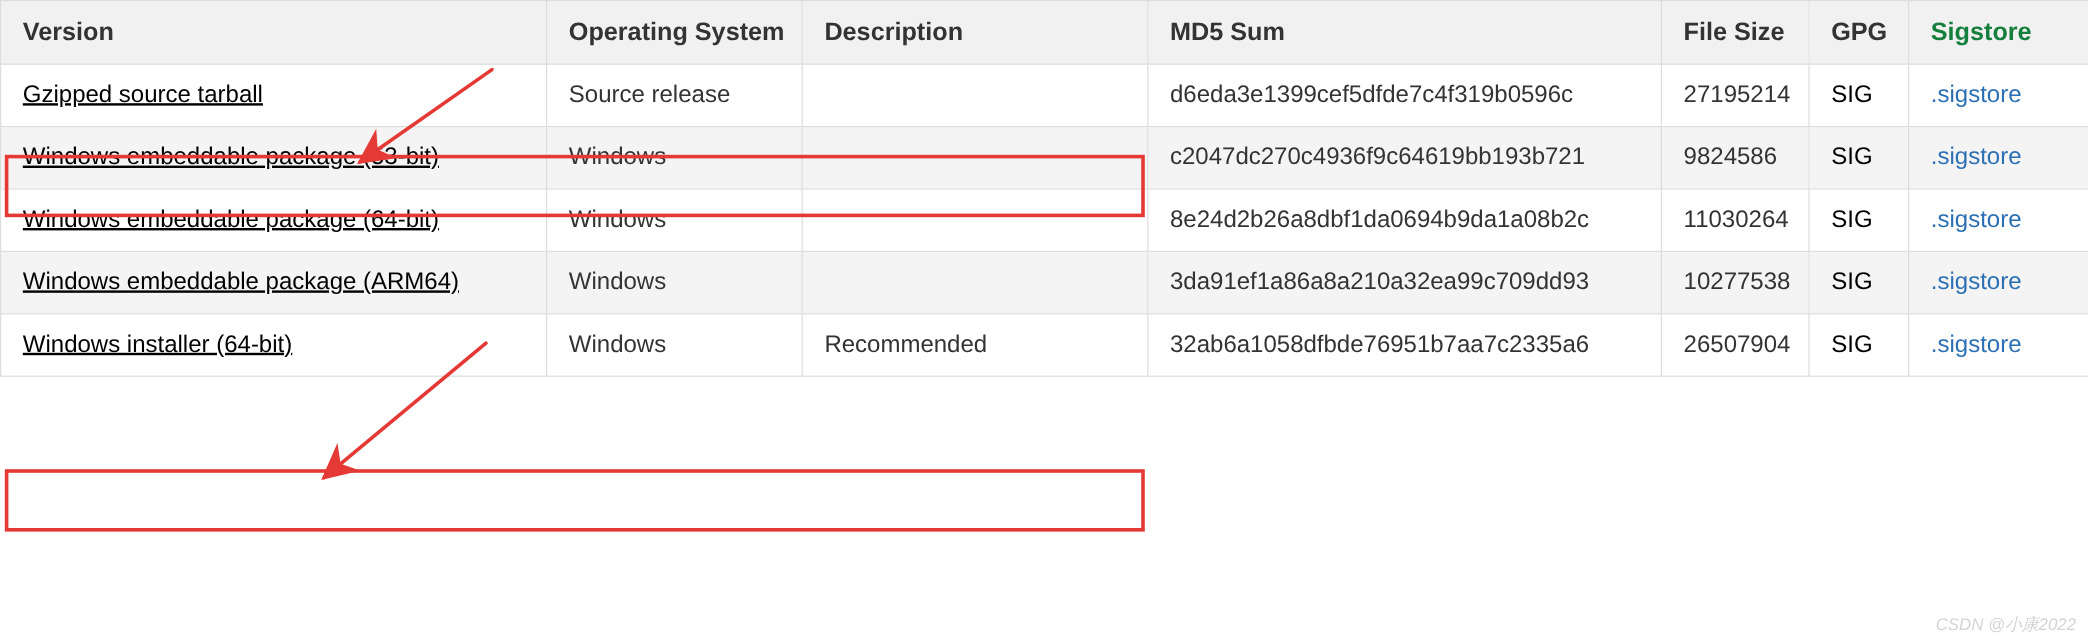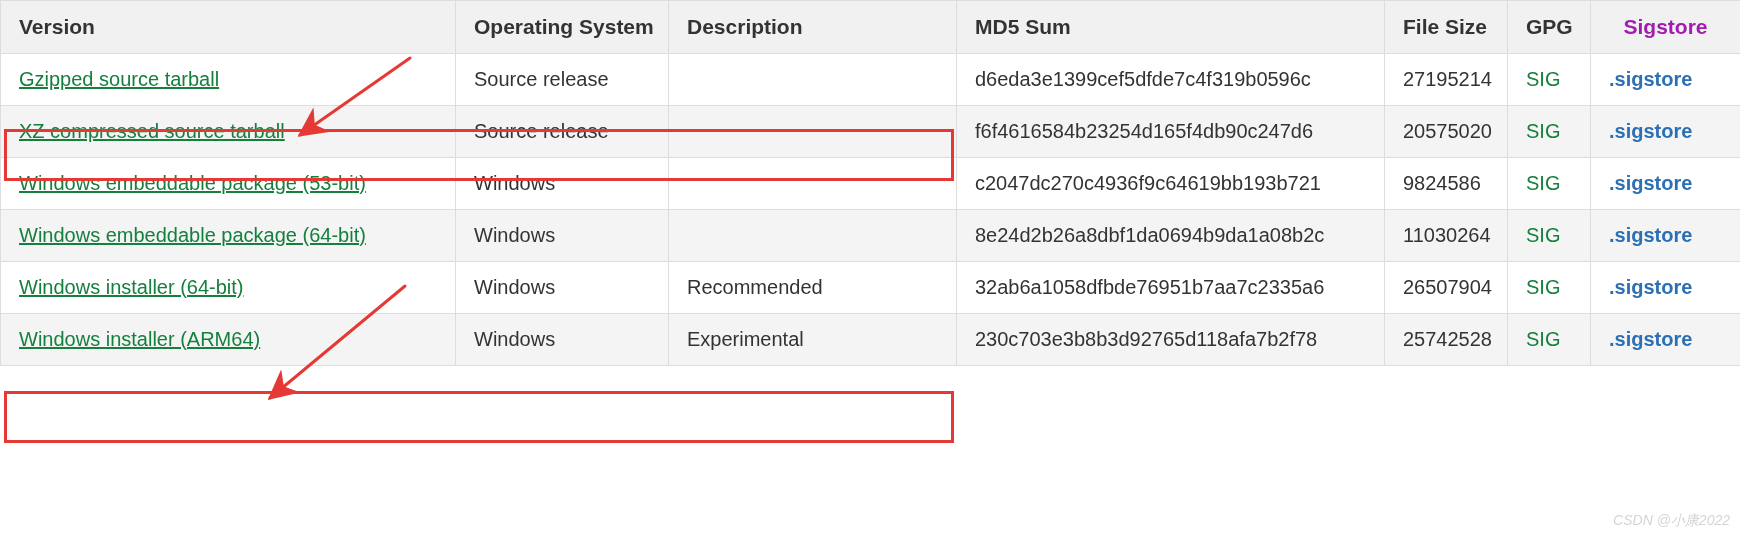--- a/index.html
+++ b/index.html
@@ -32,30 +32,30 @@
     vertical-align: middle;
     white-space: nowrap;
     overflow: hidden;
   }
   th {
     background: #f1f1f1;
     font-weight: 700;
     color: #333;
     font-size: 21px;
   }
-  th.sig-head { color: #a21caf; font-weight:700;text-align:center; }
+  th.sig-head { color: #15803d; font-weight:700; }
   tbody tr:nth-child(odd)  td { background: #ffffff; }
   tbody tr:nth-child(even) td { background: #f4f4f4; }
   a.link {
-    color: #15803d;
+    color: #000000;
     text-decoration: underline;
     cursor: pointer;
   }
   td.gpg a.link { text-decoration: none; font-weight:400; }
-  td.sig { color:#444;font-weight:bold; }
+  td.sig { color:#444; }
 
   
   .hl {
     position: absolute;
     border: 3px solid #e53935;
     pointer-events: none;
     z-index: 5;
   }
 
   
@@ -105,61 +105,52 @@
       <tr>
         <td><a class="link">Gzipped source tarball</a></td>
         <td>Source release</td>
         <td></td>
         <td>d6eda3e1399cef5dfde7c4f319b0596c</td>
         <td>27195214</td>
         <td class="gpg"><a class="link">SIG</a></td>
         <td class="sig"><a class="link" style="text-decoration: none; color: rgb(43, 111, 180);">.sigstore</a></td>
       </tr>
       <tr>
-        <td><a class="link">XZ compressed source tarball</a></td>
-        <td>Source release</td>
-        <td></td>
-        <td>f6f4616584b23254d165f4db90c247d6</td>
-        <td>20575020</td>
-        <td class="gpg"><a class="link">SIG</a></td>
-        <td class="sig"><a class="link" style="text-decoration: none; color: rgb(43, 111, 180);">.sigstore</a></td>
-      </tr>
-      <tr>
         <td><a class="link">Windows embeddable package (53-bit)</a></td>
         <td>Windows</td>
         <td></td>
         <td>c2047dc270c4936f9c64619bb193b721</td>
         <td>9824586</td>
         <td class="gpg"><a class="link">SIG</a></td>
         <td class="sig"><a class="link" style="text-decoration: none; color: rgb(43, 111, 180);">.sigstore</a></td>
       </tr>
       <tr>
         <td><a class="link">Windows embeddable package (64-bit)</a></td>
         <td>Windows</td>
         <td></td>
         <td>8e24d2b26a8dbf1da0694b9da1a08b2c</td>
         <td>11030264</td>
         <td class="gpg"><a class="link">SIG</a></td>
         <td class="sig"><a class="link" style="text-decoration: none; color: rgb(43, 111, 180);">.sigstore</a></td>
       </tr>
       <tr>
+        <td><a class="link">Windows embeddable package (ARM64)</a></td>
+        <td>Windows</td>
+        <td></td>
+        <td>3da91ef1a86a8a210a32ea99c709dd93</td>
+        <td>10277538</td>
+        <td class="gpg"><a class="link">SIG</a></td>
+        <td class="sig"><a class="link" style="text-decoration: none; color: rgb(43, 111, 180);">.sigstore</a></td>
+      </tr>
+      <tr>
         <td><a class="link">Windows installer (64-bit)</a></td>
         <td>Windows</td>
         <td>Recommended</td>
         <td>32ab6a1058dfbde76951b7aa7c2335a6</td>
         <td>26507904</td>
-        <td class="gpg"><a class="link">SIG</a></td>
-        <td class="sig"><a class="link" style="text-decoration: none; color: rgb(43, 111, 180);">.sigstore</a></td>
-      </tr>
-      <tr>
-        <td><a class="link">Windows installer (ARM64)</a></td>
-        <td>Windows</td>
-        <td>Experimental</td>
-        <td>230c703e3b8b3d92765d118afa7b2f78</td>
-        <td>25742528</td>
         <td class="gpg"><a class="link">SIG</a></td>
         <td class="sig"><a class="link" style="text-decoration: none; color: rgb(43, 111, 180);">.sigstore</a></td>
       </tr>
     </tbody>
 </table>
 
 <div id="hl-layer">
     <div class="hl" style="left: 4px; top: 129px; width: 950px; height: 52px;"></div>
     <div class="hl" style="left: 4px; top: 391px; width: 950px; height: 52px;"></div>
   </div>

